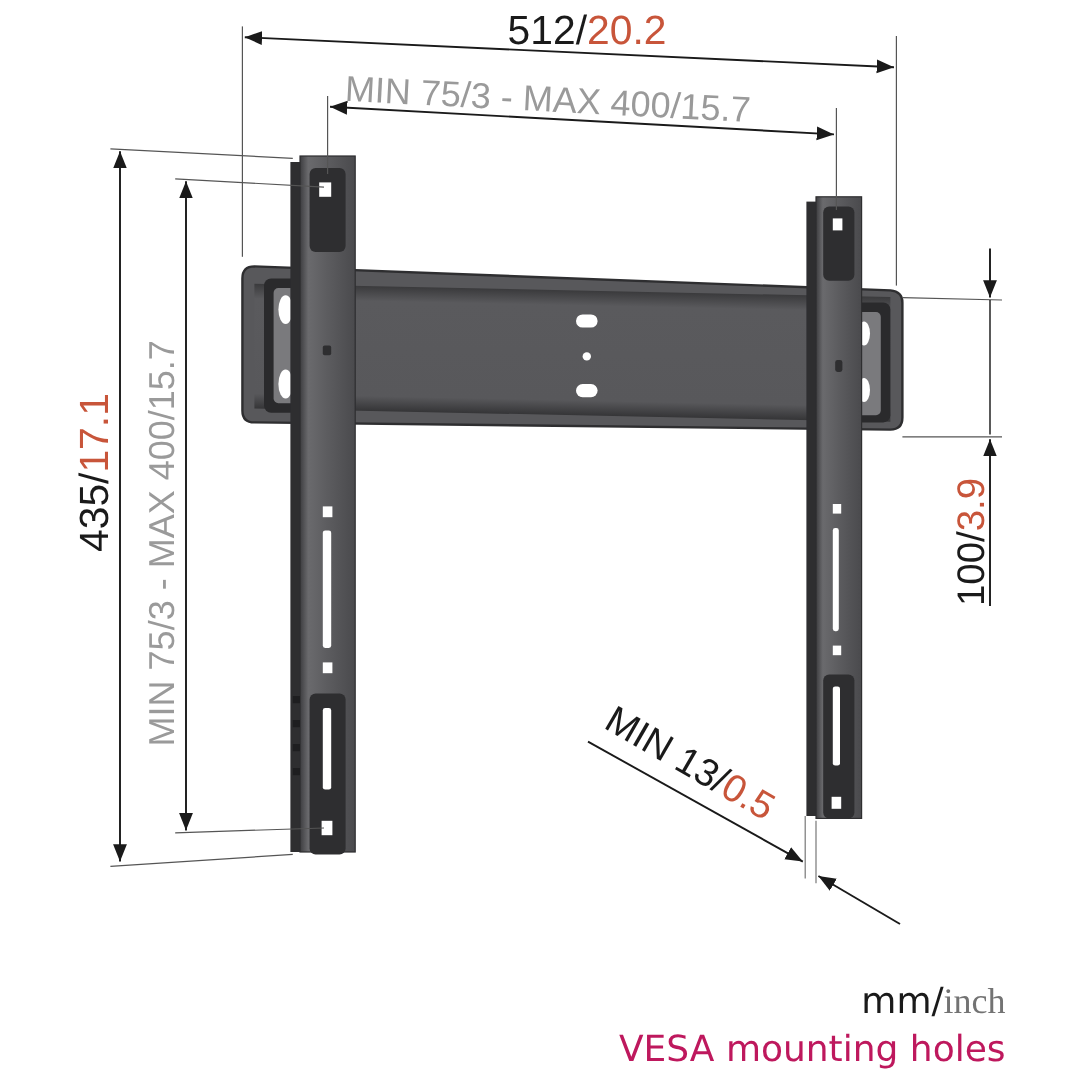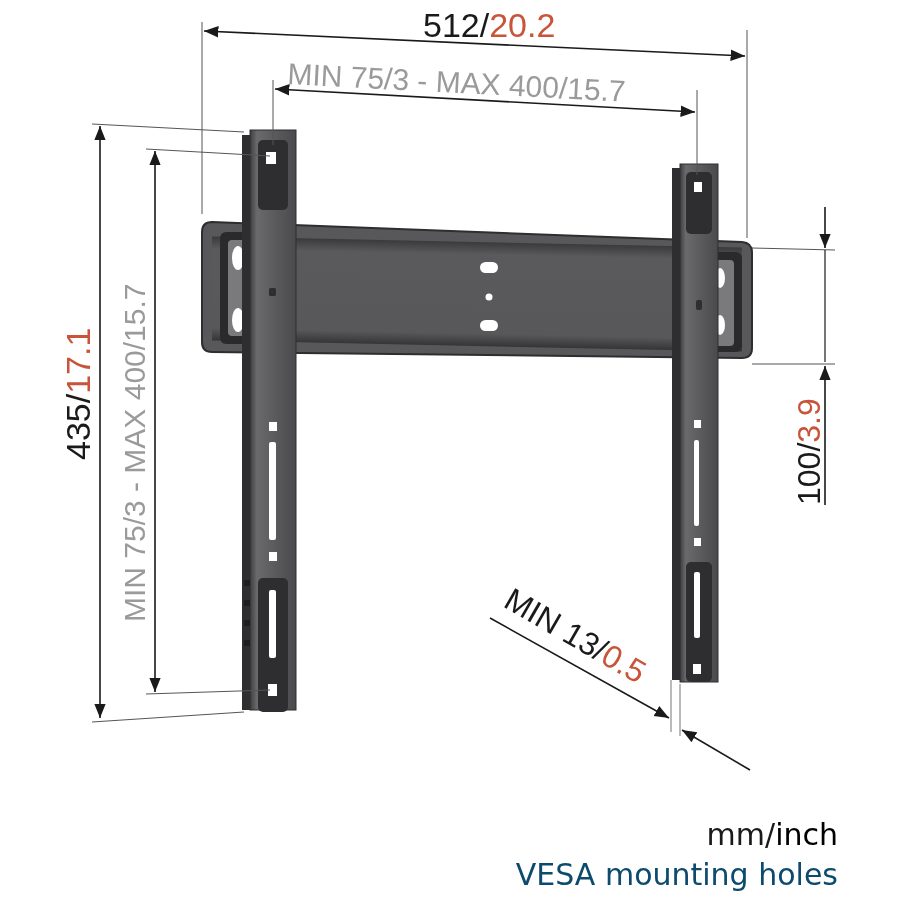--- a/index.html
+++ b/index.html
@@ -1,22 +1,22 @@
 <!DOCTYPE html>
 <html><head>
   <meta charset="utf-8">
   <style>
     html, body { margin: 0; padding: 0; background: #ffffff; }
     body { width: 900px; height: 900px; overflow: hidden; position: relative; font-family: "Liberation Sans", sans-serif; }
     svg { position: absolute; left: 0; top: 0; }
     .lbl { font-family: "Liberation Sans", sans-serif; }
     .legend { position: absolute; right: 62px; text-align: right; font-family: "DejaVu Sans", sans-serif; }
     .legend-units { top: 817px; font-size: 30px; color: #1a1a1a; }
-    .legend-units .inch { color: #000000; }
-    .legend-vesa { top: 857px; font-size: 30px; color: #0c4a6e; }
+    .legend-units .inch { color: #737373; font-family: Liberation Serif, serif; }
+    .legend-vesa { top: 857px; font-size: 30px; color: #be185d; }
   </style>
 </head>
 <body>
 
 <svg width="900" height="900" viewBox="0 0 900 900">
   <defs>
     <marker id="arr" viewBox="0 0 10 10" refX="10" refY="5" markerWidth="9" markerHeight="9" orient="auto-start-reverse">
       <path d="M0,1 L10,5 L0,9 z" fill="#1a1a1a"></path>
     </marker>
     <linearGradient id="armGrad" x1="0" x2="1" y1="0" y2="0">

